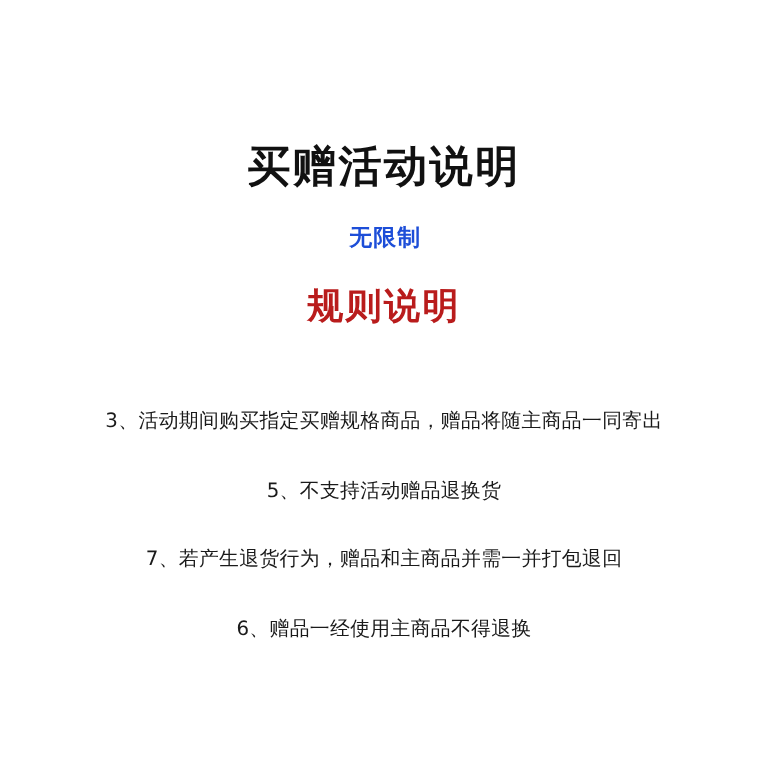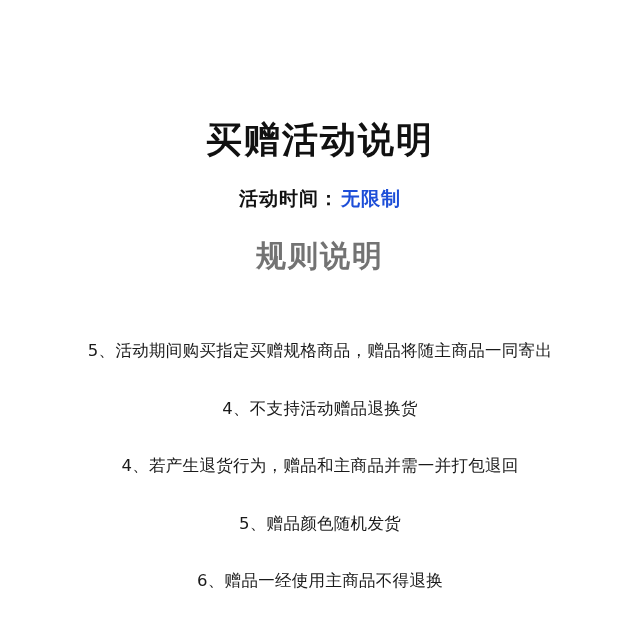--- a/index.html
+++ b/index.html
@@ -51,21 +51,21 @@
   .subtitle-value {
     color: #1d4ed8;
     margin-left: 2px;
   }
   .section-title {
     margin-top: 28px;
     font-size: 30px;
     font-weight: 700;
     letter-spacing: 2px;
     line-height: 1.2;
-    color: #737373;
+    color: #b91c1c;
     text-align: center;
   }
   .rules {
     margin-top: 24px;
     width: 100%;
     display: flex;
     flex-direction: column;
     align-items: center;
   }
   .rule-item {
@@ -82,27 +82,25 @@
   }
 </style>
 </head>
 <body>
 
 <div class="page">
 
   <h1 class="main-title">买赠活动说明</h1>
 
   <div class="subtitle-row">
-    <span class="subtitle-label">活动时间：</span>
     <span class="subtitle-value">无限制</span>
   </div>
 
   <h2 class="section-title">规则说明</h2>
 
   <div class="rules">
-    <p class="rule-item">5、活动期间购买指定买赠规格商品，赠品将随主商品一同寄出</p>
-    <p class="rule-item">4、不支持活动赠品退换货</p>
-    <p class="rule-item">4、若产生退货行为，赠品和主商品并需一并打包退回</p>
-    <p class="rule-item">5、赠品颜色随机发货</p>
+    <p class="rule-item">3、活动期间购买指定买赠规格商品，赠品将随主商品一同寄出</p>
+    <p class="rule-item">5、不支持活动赠品退换货</p>
+    <p class="rule-item">7、若产生退货行为，赠品和主商品并需一并打包退回</p>
     <p class="rule-item">6、赠品一经使用主商品不得退换</p>
   </div>
 
 </div>
 
 </body></html>

